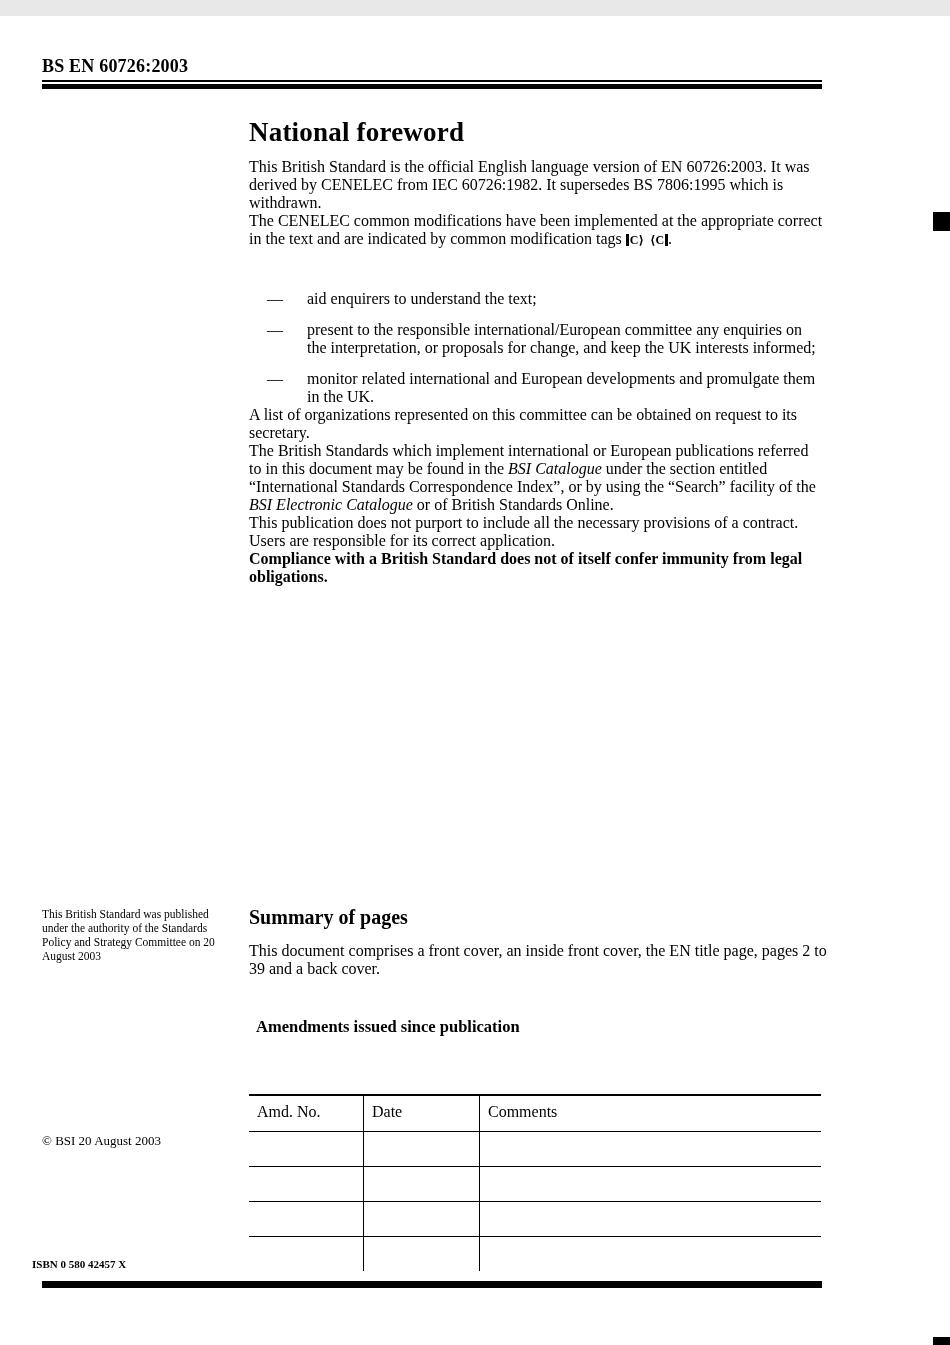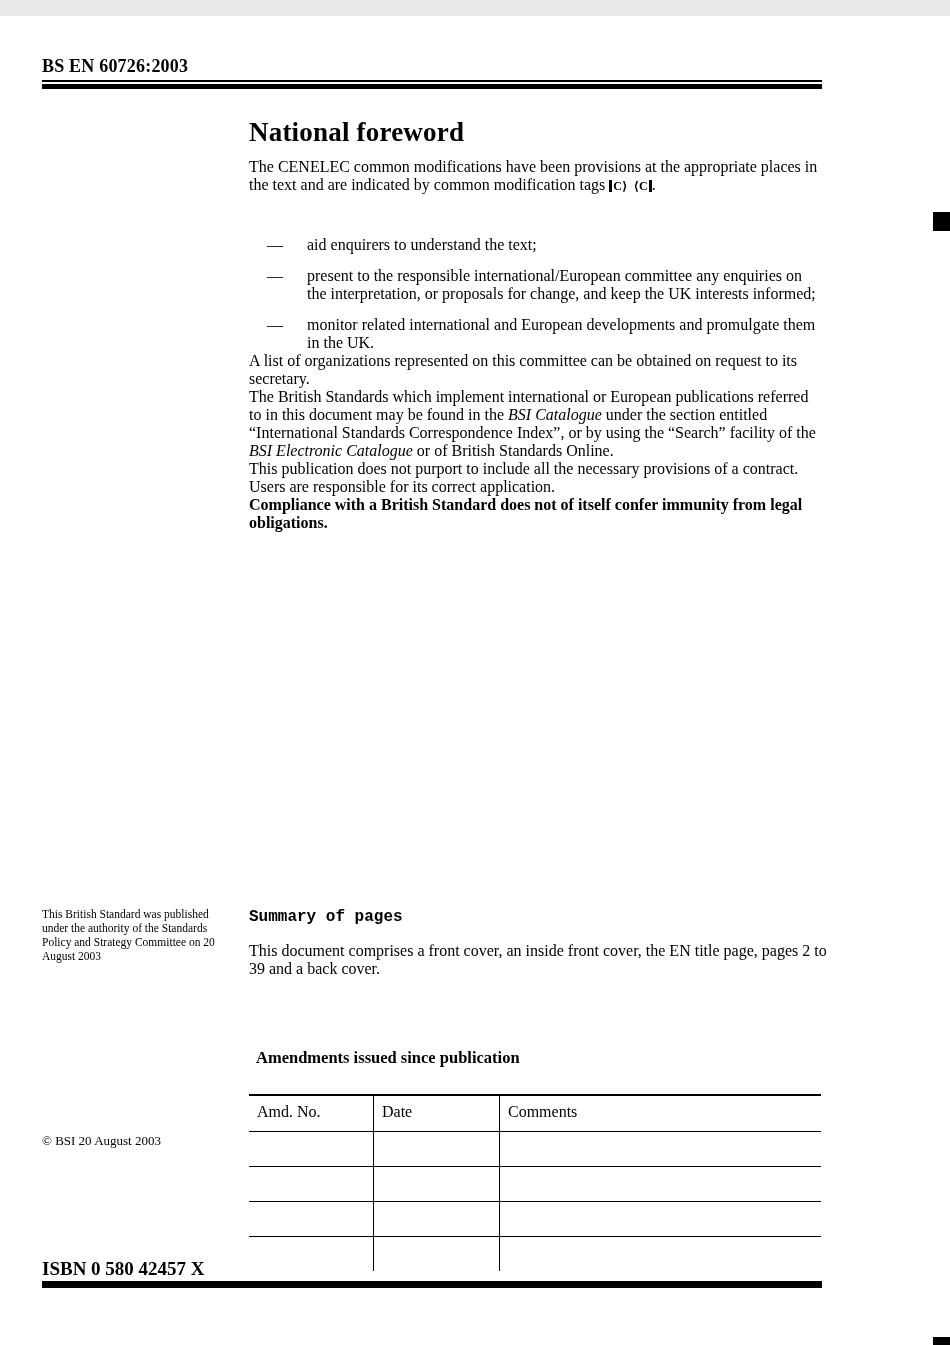--- a/index.html
+++ b/index.html
@@ -123,64 +123,63 @@
     line-height: 14px;
   }
   .copyright-note {
     position: absolute;
     left: 42px;
     top: 1117px;
     font-size: 13px;
   }
   .isbn {
     position: absolute;
-    left: 42px;
+    left: 32px;
     top: 1242px;
-    font-size: 19px;
+    font-size: 11px;
     font-weight: bold;
   }
 
   
   .summary-block {
     position: absolute;
     left: 249px;
     top: 892px;
     width: 578px;
     font-size: 16px;
     line-height: 18px;
   }
   .summary-heading {
     font-weight: bold;
     margin: 0 0 3px 0;
-    font-size: 16px;
-    font-family: Liberation Mono, monospace;
+    font-size: 20px;
   }
   .summary-p2 { margin-top: 8px; }
 
   
   .amendments-heading {
     position: absolute;
     left: 256px;
-    top: 1032px;
+    top: 1001px;
     font-size: 16.5px;
     font-weight: bold;
   }
   .amd-table {
     position: absolute;
     left: 249px;
     top: 1078px;
     width: 572px;
     border-collapse: collapse;
     font-size: 16px;
   }
   .amd-table th {
     border-top: 2px solid #000;
     font-weight: normal;
     text-align: left;
-    padding: 7px 20px 8px 8px;
+    padding: 7px 10px 8px 8px;
     height: 20px;
     vertical-align: top;
   }
   .amd-table td {
     border-top: 1.5px solid #000;
     height: 34px;
     padding: 0 8px;
   }
   .amd-table th.col-amd { width: 96px; }
   .amd-table th.col-date { width: 97px; }
@@ -200,22 +199,23 @@
 
 <div class="page">
 
   <div class="doc-number">BS EN 60726:2003</div>
   <div class="top-rule"></div>
   <div class="right-tab-top"></div>
 
   <div class="main-col">
     <h1 class="fw-title">National foreword</h1>
 
-
-    <p class="p2"><span>The CENELEC common modifications have been provisions at the appropriate places in the text and are indicated by common modification tags </span><span class="modtag modtag-open">C⟩</span> <span class="modtag modtag-close">⟨C</span><span>.</span></p>
+    <p class="p1">This British Standard is the official English language version of EN 60726:2003. It was derived by CENELEC from IEC 60726:1982. It supersedes BS 7806:1995 which is withdrawn.</p>
+
+    <p class="p2"><span>The CENELEC common modifications have been implemented at the appropriate correct in the text and are indicated by common modification tags </span><span class="modtag modtag-open">C⟩</span> <span class="modtag modtag-close">⟨C</span><span>.</span></p>
 
 
     <ul class="bullet-list">
       <li>
         <span class="bullet-dash">—</span>
         <span class="bullet-text">aid enquirers to understand the text;</span>
       </li>
       <li>
         <span class="bullet-dash">—</span>
         <span class="bullet-text">present to the responsible international/European committee any enquiries on the interpretation, or proposals for change, and keep the UK interests informed;</span>

